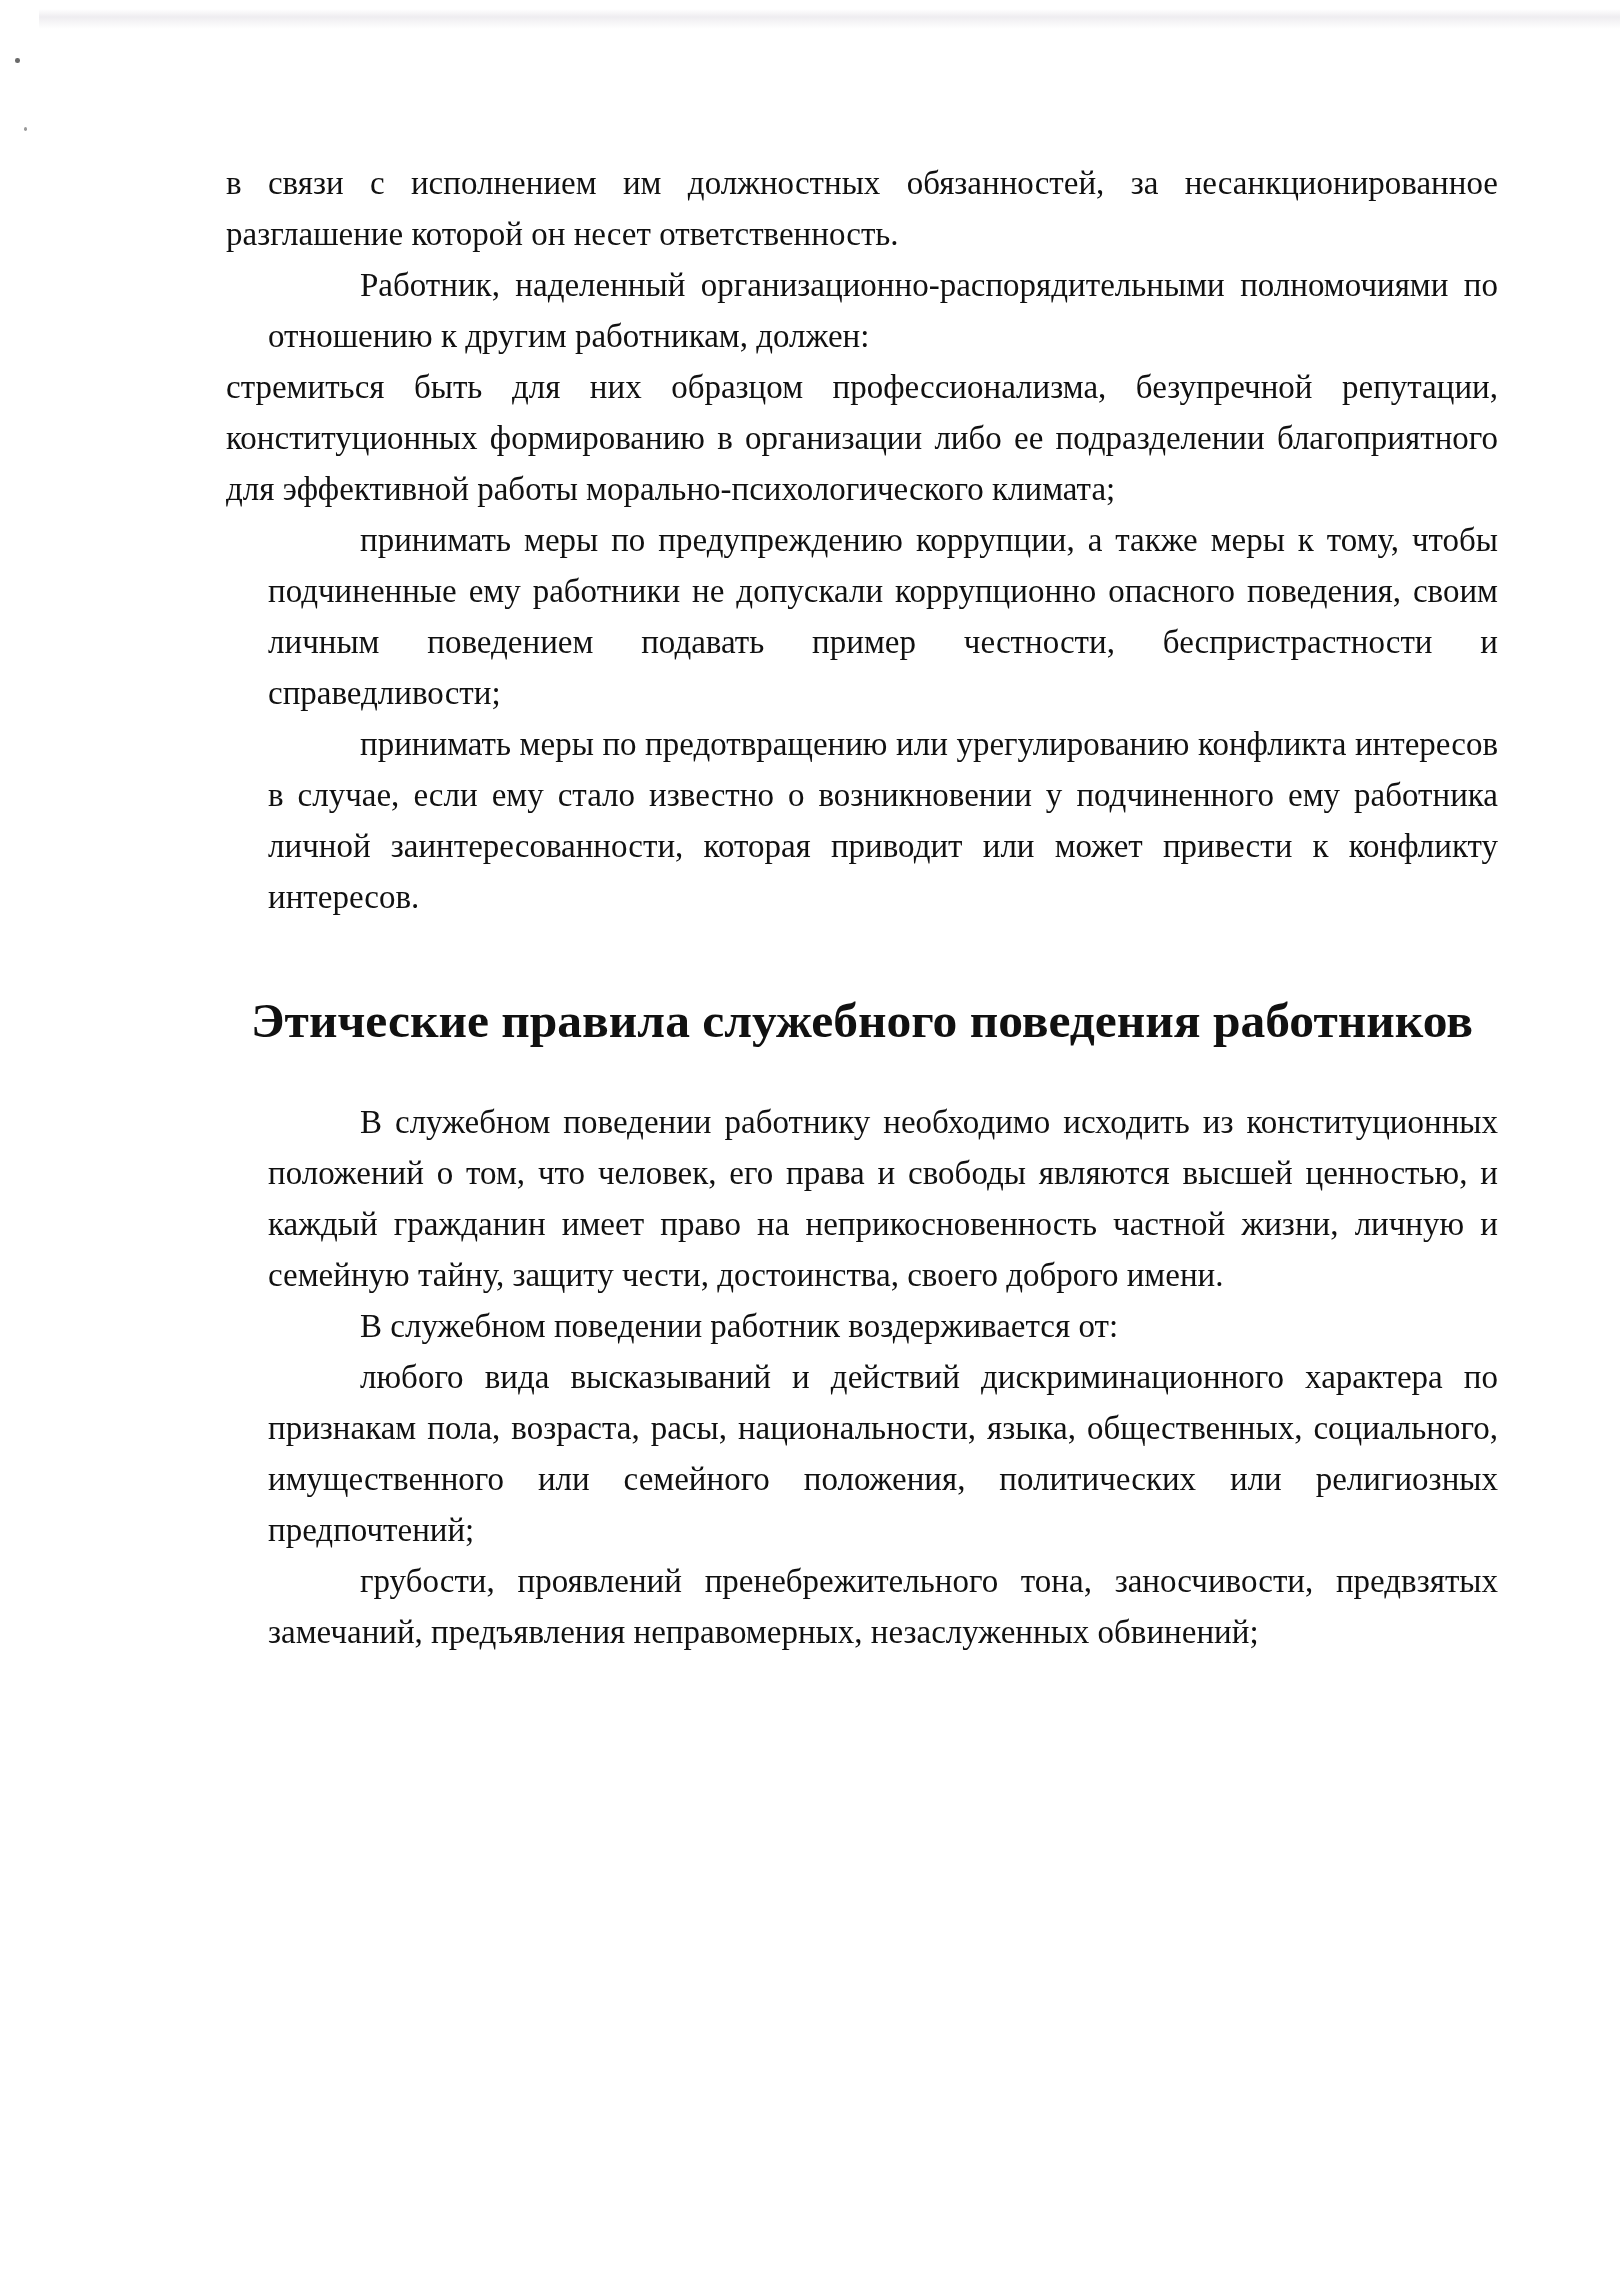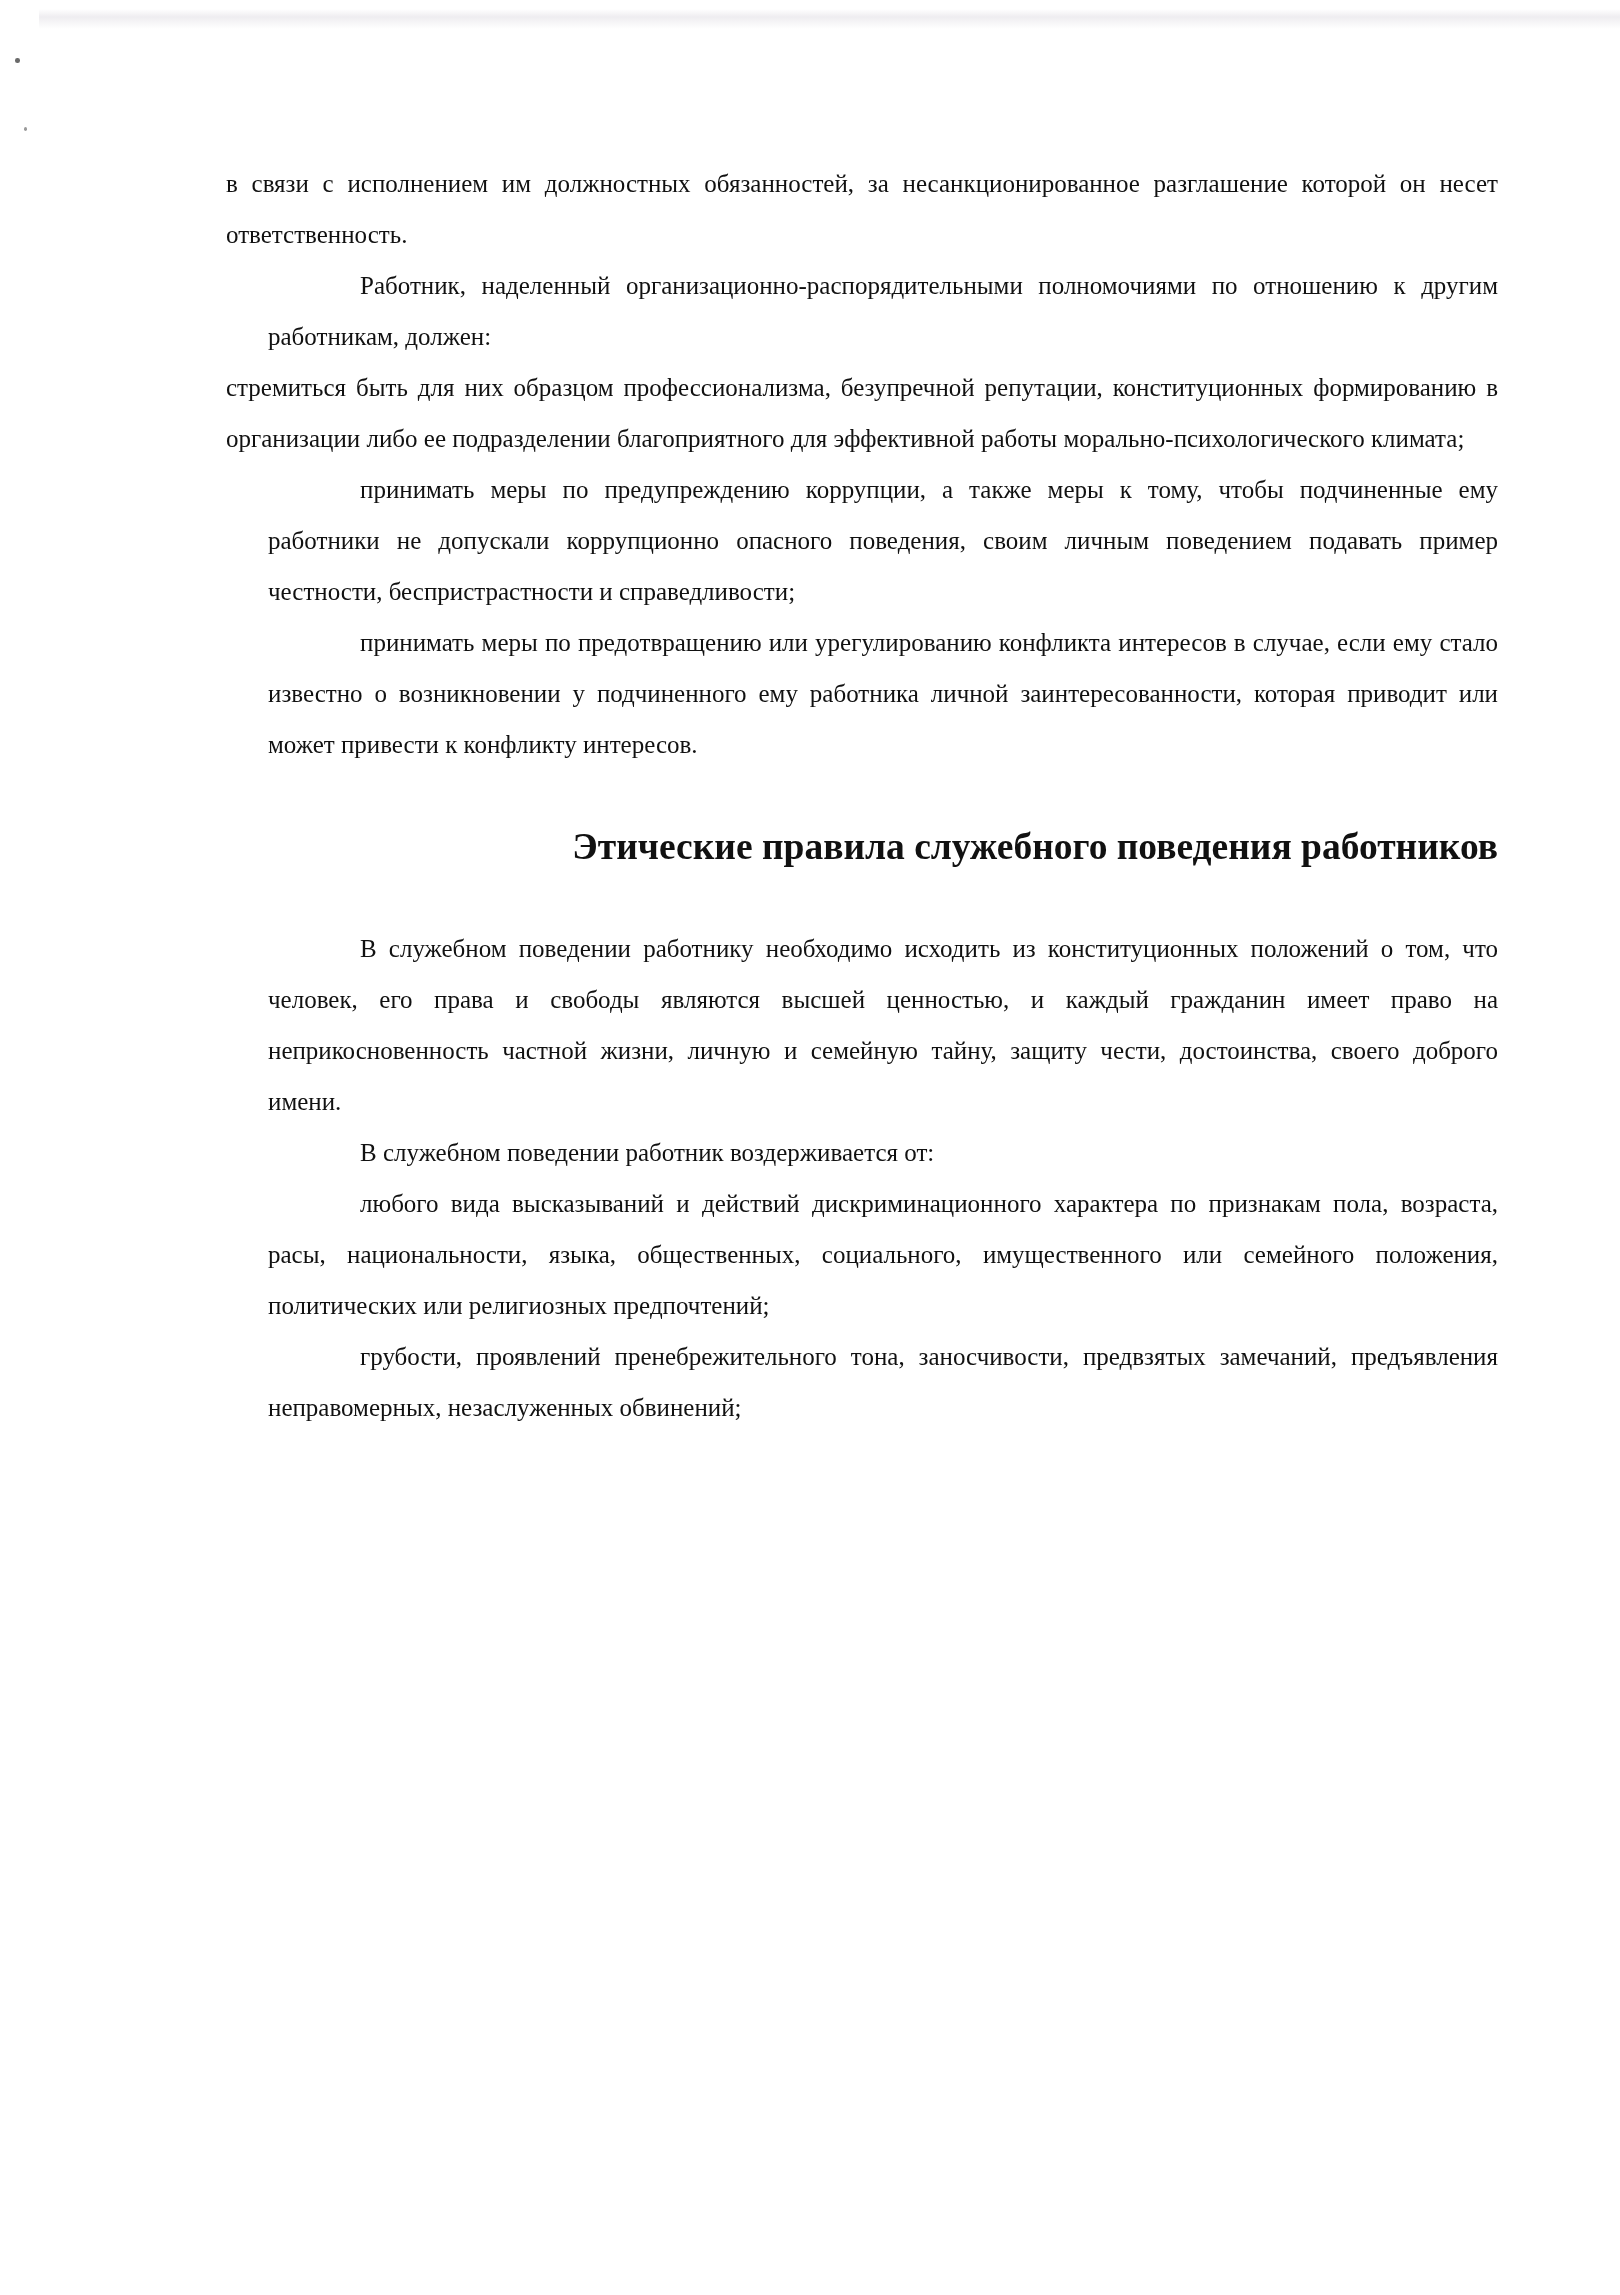--- a/index.html
+++ b/index.html
@@ -7,26 +7,26 @@
   .scan-edge {
     position: absolute; left: 39px; top: 9.2px; width: 1582px; height: 19.6px;
     background: linear-gradient(to bottom, rgba(225,222,228,0.0), rgba(225,222,228,0.55) 40%, rgba(235,233,238,0.0));
   }
   .speck { position: absolute; border-radius: 50%; background: #6a6a6a; }
   .speck.a { left: 15px; top: 58px; width: 4.6px; height: 4.6px; }
   .speck.b { left: 23.5px; top: 127px; width: 3.3px; height: 3.9px; background: #9a9a9a; }
   .page {
     position: absolute; left: 226px; top: 158px; width: 1272px;
     font-family: "Liberation Serif", "DejaVu Serif", serif;
-    font-size: 25px; line-height: 51px; color: #111;
+    font-size: 33px; line-height: 51px; color: #111;
   }
   .p { margin: 0; text-align: justify; }
   .p.indent { text-indent: 92px; margin-left: 42px; }
   .heading {
-    margin: 51px 0 51px 0; text-align: right; font-weight: bold;
+    margin: 72px 0 51px 0; text-align: center; font-weight: bold;
     padding-left: 0; line-height: 51px;
   }
 </style>
 </head>
 <body>
 
 <div class="scan-edge"></div>
 <div class="speck a"></div>
 <div class="speck b"></div>
 

